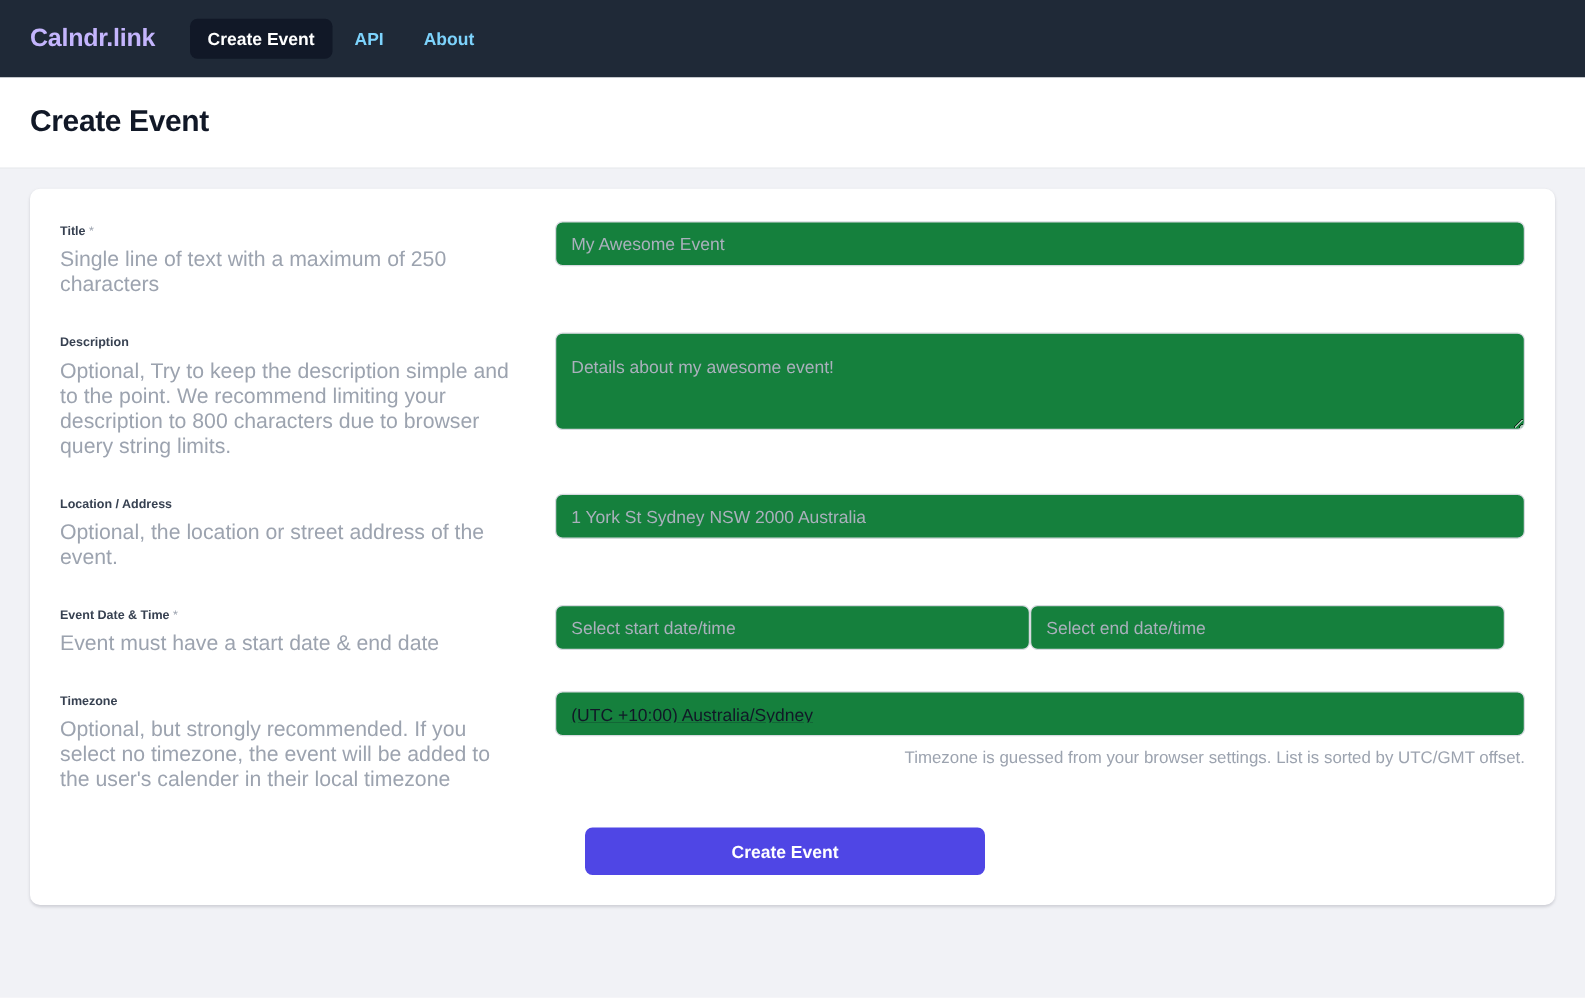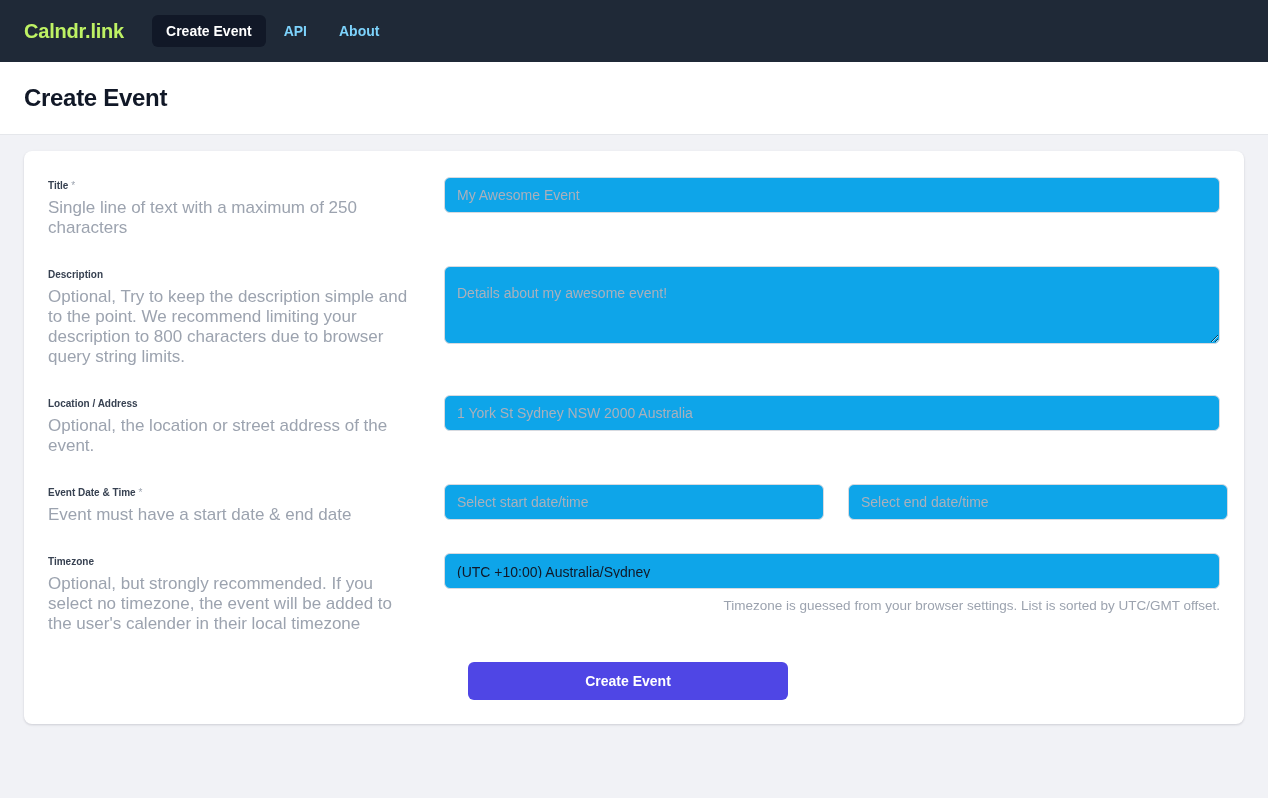--- a/index.html
+++ b/index.html
@@ -15,21 +15,21 @@
 
   
   .navbar {
     height: 62px;
     background: #1f2937;
     display: flex;
     align-items: center;
     padding: 0 24px;
   }
   .brand {
-    color: #bef264;
+    color: #c4b5fd;
     font-size: 20px;
     font-weight: bold;
     letter-spacing: -0.2px;
     margin-right: 28px;
     white-space: nowrap;
   }
   .nav-links { display: flex; align-items: center; gap: 4px; }
   .nav-link {
     color: #7dd3fc;
     font-size: 14px;
@@ -100,21 +100,21 @@
   }
 
   
   .text-input,
   .select-input,
   .textarea-input {
     width: 100%;
     font-family: "Liberation Sans", sans-serif;
     font-size: 14px;
     color: #111827;
-    background: #0ea5e9;
+    background: #15803d;
     border: 1px solid #d7dae0;
     border-radius: 6px;
     padding: 10px 12px;
     outline: none;
     height: 36px;
   }
   .text-input::placeholder,
   .textarea-input::placeholder { color: #aab0bc; }
 
   .textarea-input {
@@ -123,21 +123,21 @@
     line-height: 20px;
     padding-top: 16px;
   }
 
   .select-input {
     appearance: none;
     text-decoration: underline;
     -webkit-appearance: none;
   }
 
-  .date-pair { display: flex; gap: 24px; }
+  .date-pair { display: flex; gap: 0; }
   .date-pair .text-input { width: 380px; }
 
   .helper-under {
     font-size: 13.5px;
     color: #9ca3af;
     margin: 9px 0 0 2px;
     text-align: right;
   }
 
   

